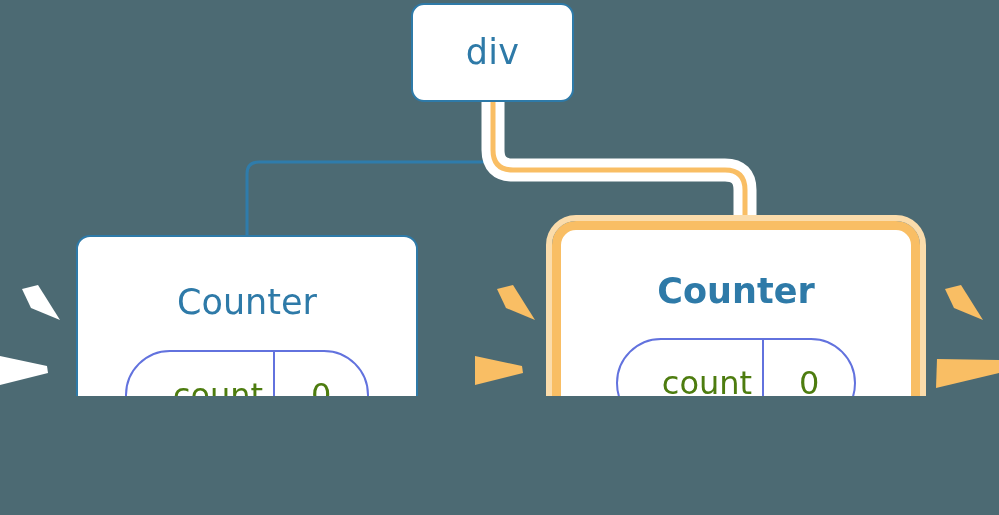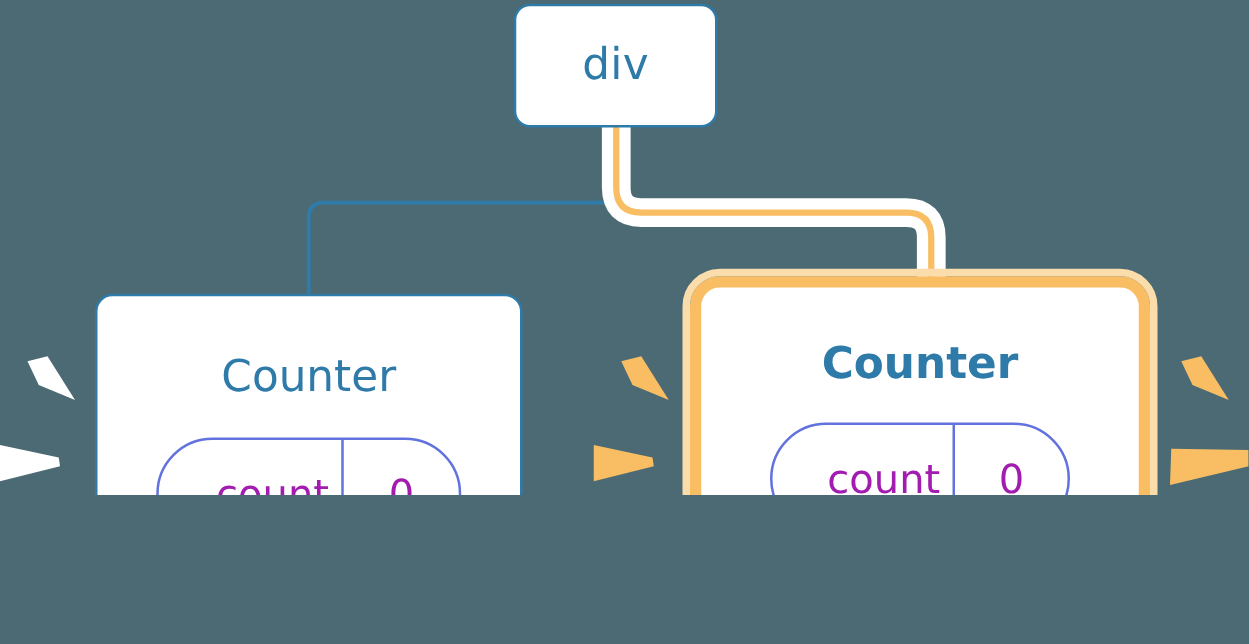--- a/index.html
+++ b/index.html
@@ -104,21 +104,21 @@
     align-items: stretch;
     border: 2px solid #6272de;
     border-radius: 999px;
     overflow: hidden;
     background: transparent;
   }
   .pill-key, .pill-val {
     display: flex;
     align-items: center;
     justify-content: center;
-    color: #a21caf;
+    color: #4d7c0f;
     font-size: 32px;
     line-height: 1;
     box-sizing: border-box;
   }
   .pill-key {
     padding: 0 10px 0 46px;
     height: 86px;
     min-width: 120px;
   }
   .pill-val {

